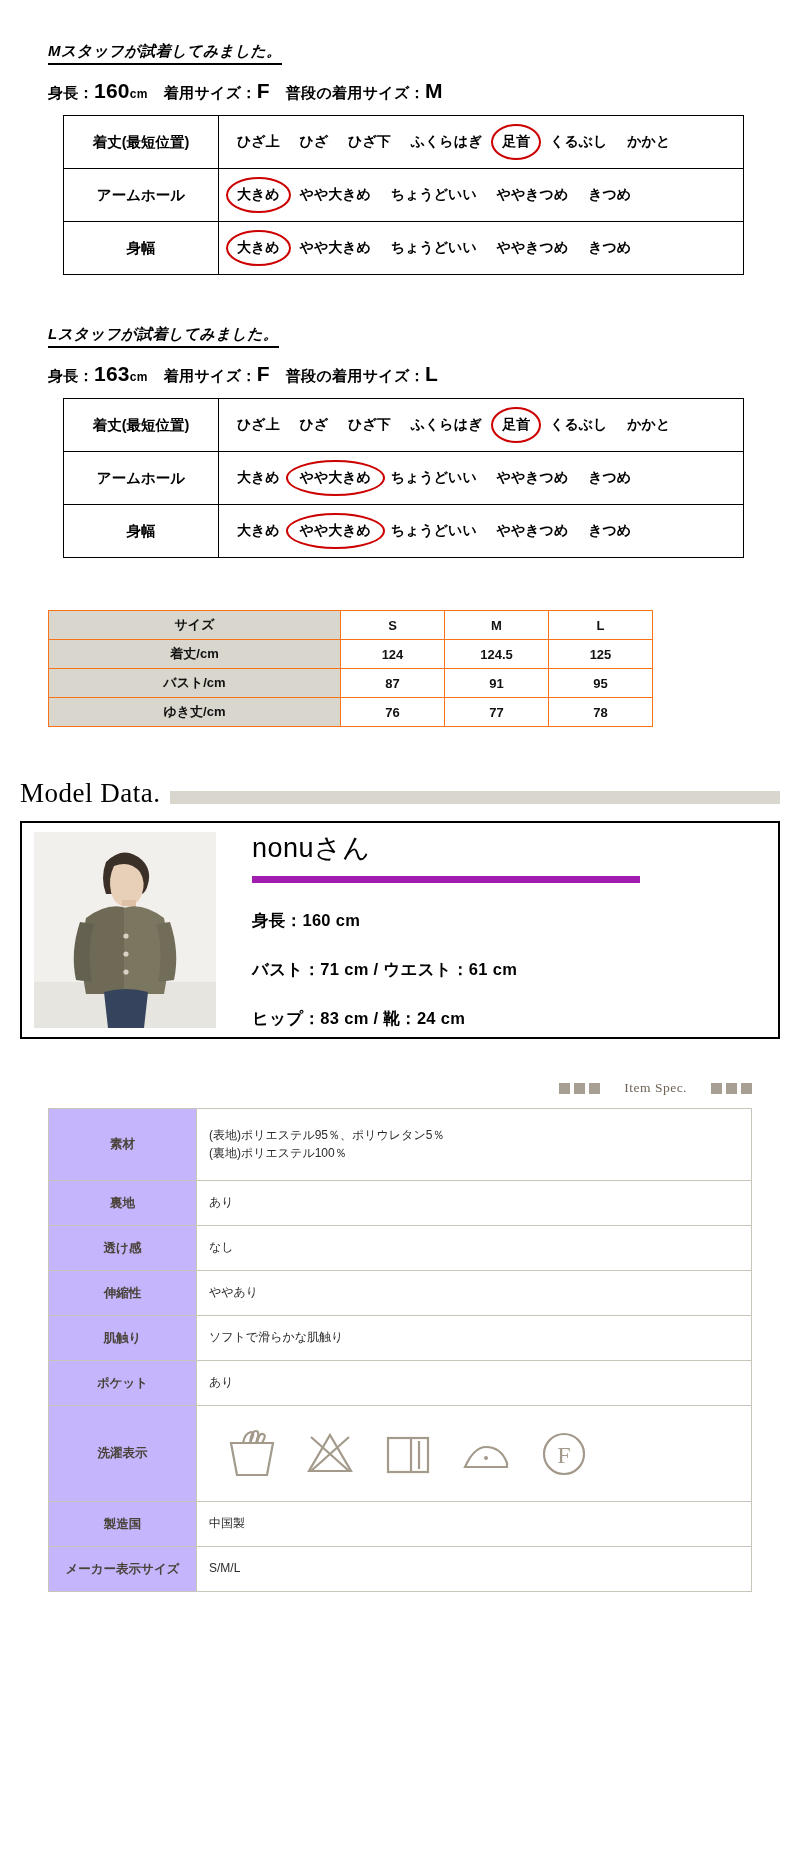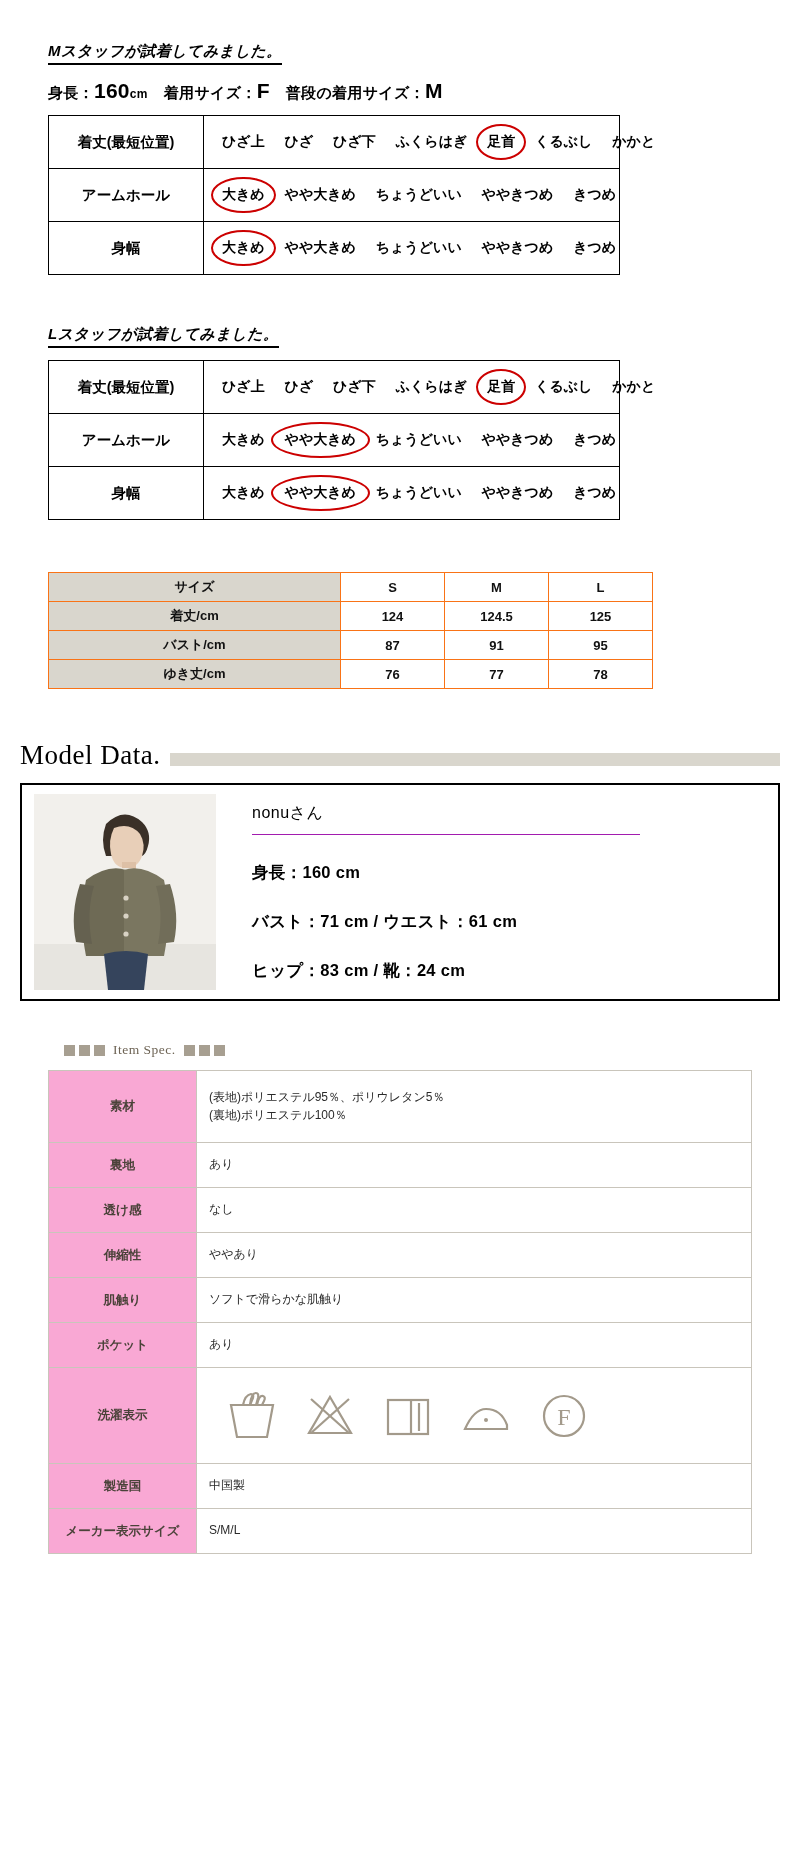--- a/index.html
+++ b/index.html
@@ -39,22 +39,23 @@
     letter-spacing: 0.3px;
     white-space: nowrap;
   }
   .staff-meta .big { font-size: 21px; }
   .staff-meta .unit { font-size: 12px; }
   .staff-meta .sep { display: inline-block; width: 16px; }
 
   table.fit-table {
     margin-top: 12px;
     border-collapse: collapse;
-    width: 572px;
+    width: 681px;
     table-layout: fixed;
+    margin-left: 15px;
   }
   table.fit-table td {
     border: 1px solid #000;
     height: 53px;
     vertical-align: middle;
   }
   table.fit-table td.label {
     width: 155px;
     text-align: center;
     font-size: 14.5px;
@@ -143,40 +144,41 @@
     overflow: hidden;
     background: #efeeea;
     flex: none;
   }
   .model-info {
     padding-left: 36px;
     padding-right: 20px;
     flex: 1;
   }
   .model-name {
-    font-size: 16px;
+    font-size: 27px;
     letter-spacing: 0.5px;
     padding-bottom: 10px;
-    border-bottom: 1px solid #a21caf;
+    border-bottom: 7px solid #a21caf;
     width: 388px;
   }
   .model-line {
     font-size: 16.5px;
     font-weight: bold;
     margin-top: 27px;
     letter-spacing: 0.3px;
   }
 
   
   .spec-head {
-    margin: 0 64px;
+    margin: 0 48px;
     display: flex;
     align-items: center;
-    gap: 8px;
+    gap: 24px;
     height: 22px;
+    justify-content: flex-end;
   }
   .sq-group { display: flex; gap: 4px; }
   .sq {
     width: 11px; height: 11px;
     background: #a79f91;
     display: block;
   }
   .spec-head .lbl {
     font-family: "Liberation Serif", serif;
     font-size: 13.5px;
@@ -188,21 +190,21 @@
     border-collapse: collapse;
     width: 704px;
     table-layout: fixed;
   }
   table.spec-table td {
     border: 1px solid #c9c5bb;
     vertical-align: middle;
   }
   table.spec-table td.k {
     width: 148px;
-    background: #f9a8d4;
+    background: #c4b5fd;
     text-align: center;
     font-size: 12.5px;
     font-weight: bold;
     color: #4a4239;
     height: 45px;
   }
   table.spec-table td.v {
     padding-left: 12px;
     font-size: 12px;
     color: #2a2a2a;
@@ -263,20 +265,23 @@
           <span class="opt">ややきつめ</span>
           <span class="opt">きつめ</span>
         </td>
       </tr>
     </tbody>
       </table>
   </div>
 
   <div class="staff-block" style="padding-top:50px;">
     <div class="staff-title">Lスタッフが試着してみました。</div>
+    <div class="staff-meta">
+      <span>身長：</span><span class="big">163</span><span class="unit">cm</span><span class="sep"></span><span>着用サイズ：</span><span class="big">F</span><span class="sep"></span><span>普段の着用サイズ：</span><span class="big">L</span>
+    </div>
 
     <table class="fit-table">
       <tbody>
           <tr>
         <td class="label">着丈(最短位置)</td>
         <td class="opts">
           <span class="opt">ひざ上</span>
           <span class="opt">ひざ</span>
           <span class="opt">ひざ下</span>
           <span class="opt">ふくらはぎ</span>

